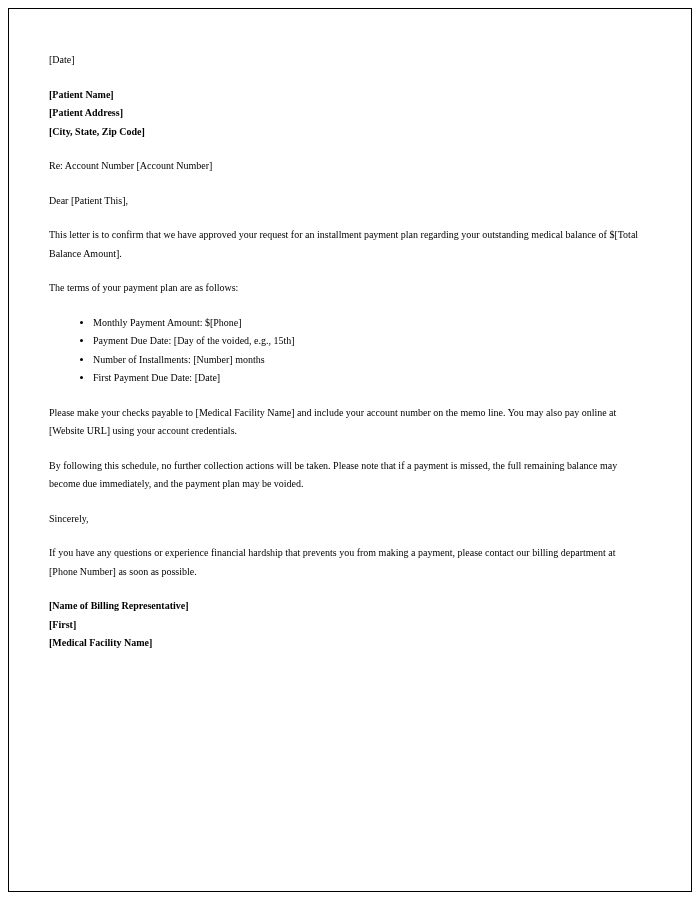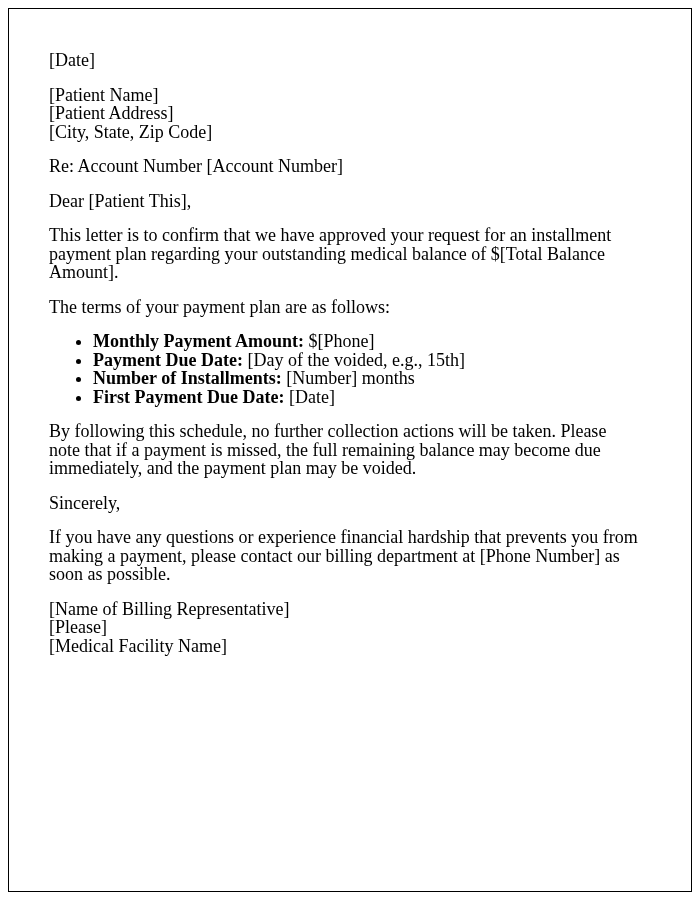--- a/index.html
+++ b/index.html
@@ -12,34 +12,34 @@
     position: relative;
     width: 684px;
     height: 884px;
     margin: 8px auto;
     background: #ffffff;
     border: 1px solid #000000;
     padding: 42px 46px 40px 40px;
     color: #000000;
   }
   .letter {
-    font-size: 18px;
+    font-size: 10px;
     line-height: 18.5px;
     max-width: 592px;
   }
   .para { margin-bottom: 16px; }
   .block-line { margin-bottom: 0; }
-  .block { margin-bottom: 16px; }
+  .block { margin-bottom: 16px; font-weight: bold; }
   ul.terms-list {
     margin: 0 0 16px 0;
     padding-left: 44px;
     list-style-type: disc;
   }
   ul.terms-list li { margin: 0; }
-  strong { font-weight: bold; }
+  strong { font-weight: normal; }
 </style>
 </head>
 <body>
 
 <div class="page">
   <div class="letter">
 
     <p class="para">[Date]</p>
 
     <div class="block">
@@ -64,27 +64,28 @@
         <strong>Payment Due Date:</strong><span> [Day of the voided, e.g., 15th]</span>
       </li>
       <li>
         <strong>Number of Installments:</strong><span> [Number] months</span>
       </li>
       <li>
         <strong>First Payment Due Date:</strong><span> [Date]</span>
       </li>
     </ul>
 
+    <p class="para">Please make your checks payable to [Medical Facility Name] and include your account number on the memo line. You may also pay online at [Website URL] using your account credentials.</p>
 
     <p class="para">By following this schedule, no further collection actions will be taken. Please note that if a payment is missed, the full remaining balance may become due immediately, and the payment plan may be voided.</p>
 
     <p class="para">Sincerely,</p>
 
     <p class="para">If you have any questions or experience financial hardship that prevents you from making a payment, please contact our billing department at [Phone Number] as soon as possible.</p>
 
     <div class="block">
       <p class="block-line">[Name of Billing Representative]</p>
-      <p class="block-line">[Please]</p>
+      <p class="block-line">[First]</p>
       <p class="block-line">[Medical Facility Name]</p>
     </div>
 
   </div>
 </div>
 
 </body></html>

